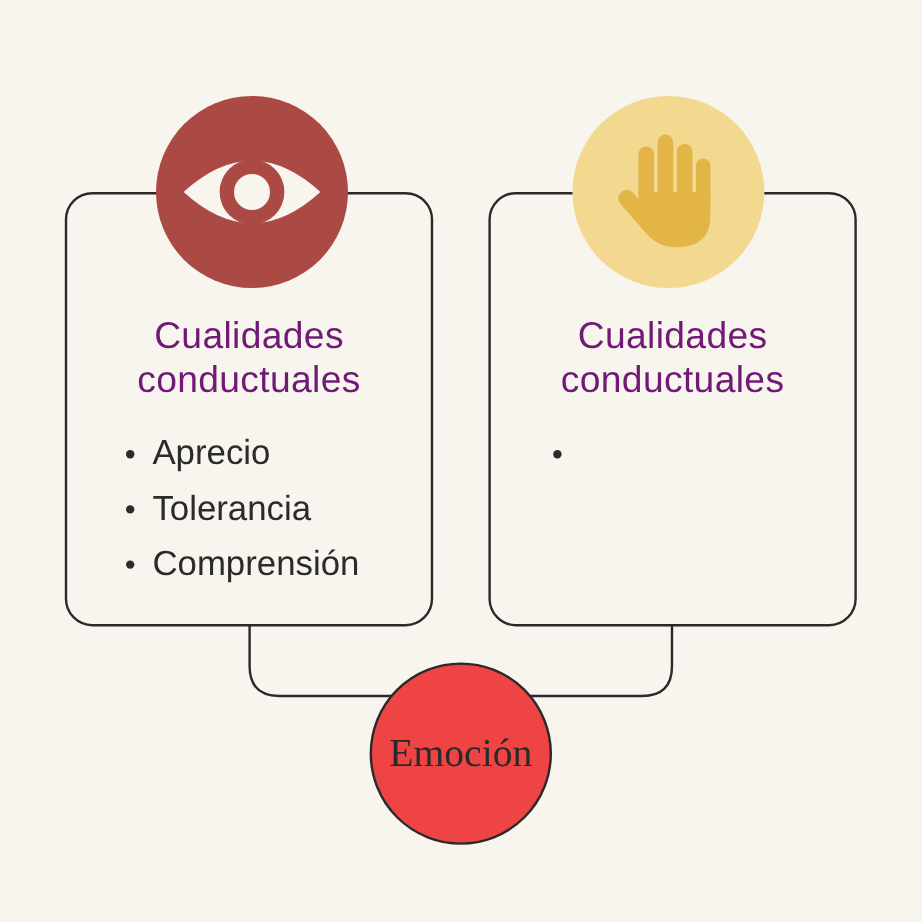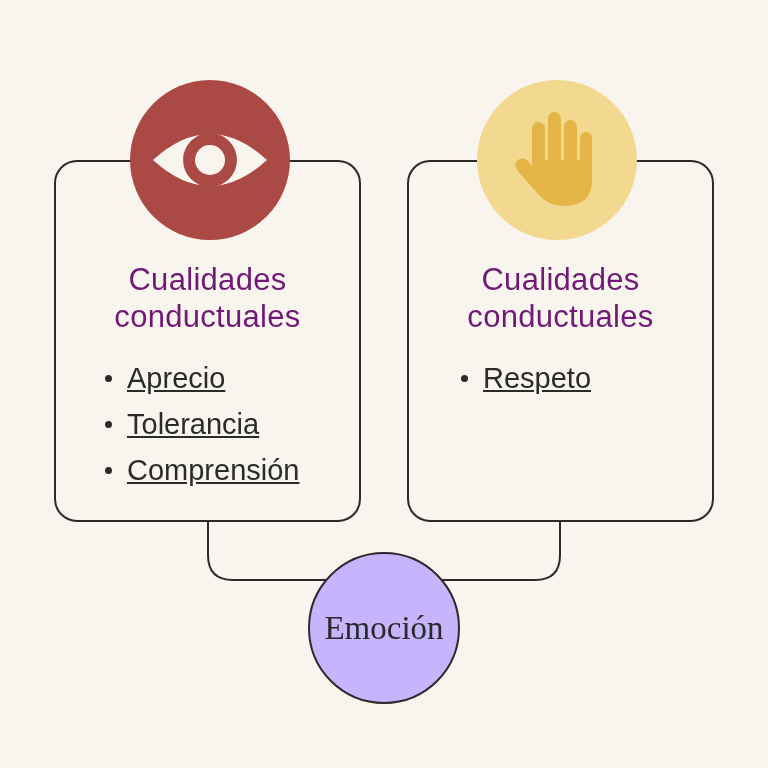--- a/index.html
+++ b/index.html
@@ -2,29 +2,29 @@
 <html><head>
 <meta charset="utf-8">
 <style>
   html, body { margin:0; padding:0; }
   body { width:768px; height:768px; background:#f8f5ee; position:relative; overflow:hidden; font-family:"Liberation Sans", "DejaVu Sans", sans-serif; color:#2a2a2a; }
   svg.lines { position:absolute; left:0; top:0; }
   .box { position:absolute; top:161px; width:305px; height:360px; box-sizing:border-box; }
   .box.left { left:55px; }
   .box.right { left:408px; }
   .title { position:absolute; top:100px; left:0; width:100%; text-align:center; font-size:31px; line-height:37px; color:#701a75; letter-spacing:0.3px; }
-  .list { position:absolute; list-style:none; margin:0; padding:0; font-size:29px; line-height:46px; color:#2b2b2b; top:194px;text-decoration:underline; }
+  .list { position:absolute; list-style:none; margin:0; padding:0; font-size:29px; line-height:46px; color:#2b2b2b; top:194px; }
   .box.left .list { left:50px; }
   .box.right .list { left:53px; }
   .list li { position:relative; padding-left:22px; }
   .list li .bullet { position:absolute; left:0; top:20px; width:7px; height:7px; border-radius:50%; background:#2b2b2b; }
   .icon-circle { position:absolute; width:160px; height:160px; border-radius:50%; display:flex; align-items:center; justify-content:center; }
   .eye-c { left:130px; top:80px; background:#ab4a45; }
   .hand-c { left:477px; top:80px; background:#f3d98f; }
-  .emotion { position:absolute; left:308px; top:552px; width:152px; height:152px; border-radius:50%; border:2px solid #2a2a2a; box-sizing:border-box; background:#c4b5fd; display:flex; align-items:center; justify-content:center; font-family:"Liberation Serif", "DejaVu Serif", serif; font-size:33px; color:#2a2a2a; }
+  .emotion { position:absolute; left:308px; top:552px; width:152px; height:152px; border-radius:50%; border:2px solid #2a2a2a; box-sizing:border-box; background:#ef4444; display:flex; align-items:center; justify-content:center; font-family:"Liberation Serif", "DejaVu Serif", serif; font-size:33px; color:#2a2a2a; }
 </style>
 </head>
 <body>
 
 <svg class="lines" width="768" height="768">
 
   <rect x="55" y="161" width="305" height="360" rx="22" ry="22" fill="none" stroke="#2a2a2a" stroke-width="2"></rect>
 
   <rect x="408" y="161" width="305" height="360" rx="22" ry="22" fill="none" stroke="#2a2a2a" stroke-width="2"></rect>
 
@@ -62,19 +62,19 @@
     <li><span class="bullet"></span><span>Comprensión</span></li>
   </ul>
 </div>
 
 <div class="box right">
   <div class="title">
     <div>Cualidades</div>
     <div>conductuales</div>
   </div>
   <ul class="list">
-    <li><span class="bullet"></span><span>Respeto</span></li>
+    <li><span class="bullet"></span></li>
   </ul>
 </div>
 
 <div class="emotion">
   <span>Emoción</span>
 </div>
 
 </body></html>

